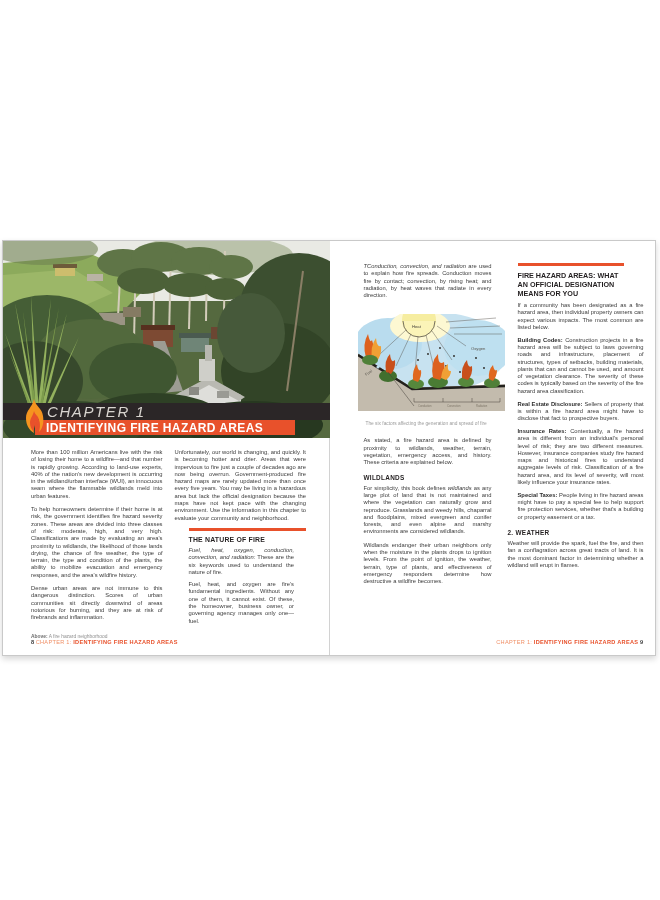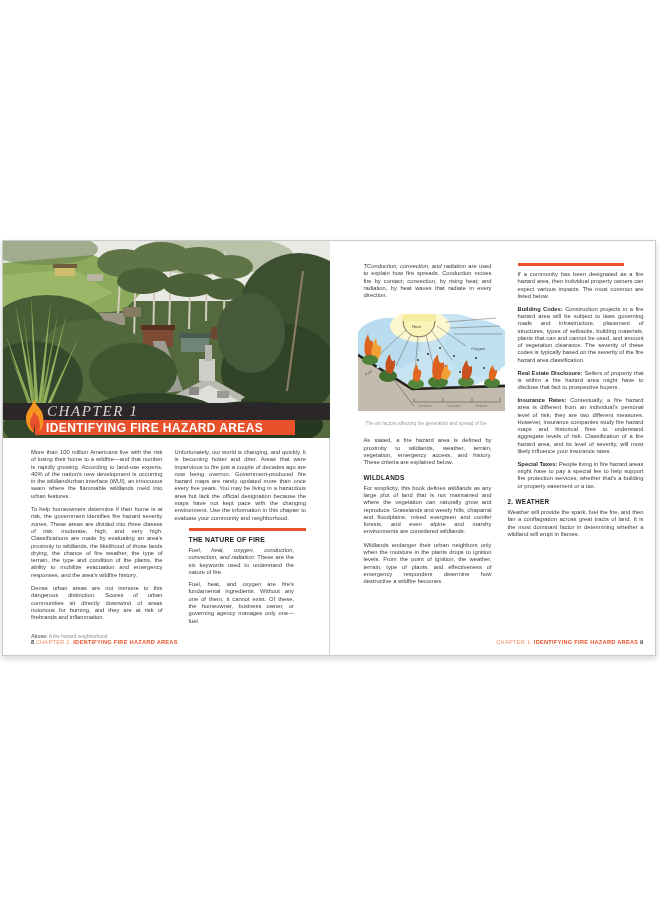--- a/index.html
+++ b/index.html
@@ -14,21 +14,21 @@
 
   .page { position:relative; height:100%; }
   .page-left  { width:327px; border-right:1px solid #d2d2d2; }
   .page-right { width:326px; }
 
   
   .photo { position:absolute; top:0; left:0; width:327px; height:197px; overflow:hidden; background:#e7e8e3; }
   .photo svg { display:block; }
 
   .band-black { position:absolute; left:0; top:162px; width:327px; height:17px;
-                background:#2b2627; display:flex; align-items:center;font-family:Liberation Serif, serif; }
+                background:#2b2627; display:flex; align-items:center; }
   .kicker { font-style:italic; color:#d8d4cf; font-size:15px; letter-spacing:1.6px;
             margin-left:44px; white-space:nowrap; }
   .band-orange { position:absolute; left:32px; top:179px; width:260px; height:15px;
                  background:#e8512b; color:#fff; display:flex; align-items:center; }
   .band-orange span { font-weight:bold; font-size:12px; letter-spacing:.4px; margin-left:11px; white-space:nowrap; }
   .flame { position:absolute; left:21px; top:158px; width:20px; height:34px; z-index:3; }
 
   
   .lp-body { position:absolute; top:208px; left:0; width:327px; padding:0 24px 0 28px;
              display:flex; gap:12px; }
@@ -280,20 +280,21 @@
 
           <p class="b">As stated, a fire hazard area is defined by proximity to wildlands, weather, terrain, vegetation, emergency access, and history. These criteria are explained below.</p>
           <h4 class="sub">WILDLANDS</h4>
           <p class="b"><span>For simplicity, this book defines</span> <span class="it">wildlands</span> <span>as any large plot of land that is not maintained and where the vegetation can naturally grow and reproduce. Grasslands and weedy hills, chaparral and floodplains, mixed evergreen and conifer forests, and even alpine and marshy environments are considered wildlands.</span></p>
           <p class="b">Wildlands endanger their urban neighbors only when the moisture in the plants drops to ignition levels. From the point of ignition, the weather, terrain, type of plants, and effectiveness of emergency responders determine how destructive a wildfire becomes.</p>
         </div>
 
         <div class="rp-col2">
           <div class="sidebox2">
             <div class="rule"></div>
+            <h3>FIRE HAZARD AREAS: WHAT AN OFFICIAL DESIGNATION MEANS FOR YOU</h3>
             <p class="b">If a community has been designated as a fire hazard area, then individual property owners can expect various impacts. The most common are listed below.</p>
             <p class="b"><span class="lead">Building Codes:</span> <span>Construction projects in a fire hazard area will be subject to laws governing roads and infrastructure, placement of structures, types of setbacks, building materials, plants that can and cannot be used, and amount of vegetation clearance. The severity of these codes is typically based on the severity of the fire hazard area classification.</span></p>
             <p class="b"><span class="lead">Real Estate Disclosure:</span> <span>Sellers of property that is within a fire hazard area might have to disclose that fact to prospective buyers.</span></p>
             <p class="b"><span class="lead">Insurance Rates:</span> <span>Contextually, a fire hazard area is different from an individual's personal level of risk; they are two different measures. However, insurance companies study fire hazard maps and historical fires to understand aggregate levels of risk. Classification of a fire hazard area, and its level of severity, will most likely influence your insurance rates.</span></p>
             <p class="b"><span class="lead">Special Taxes:</span> <span>People living in fire hazard areas might have to pay a special fee to help support fire protection services, whether that's a building or property easement or a tax.</span></p>
           </div>
           <h4 class="sub">2. WEATHER</h4>
           <p class="b">Weather will provide the spark, fuel the fire, and then fan a conflagration across great tracts of land. It is the most dominant factor in determining whether a wildland will erupt in flames.</p>
         </div>
       </div>

